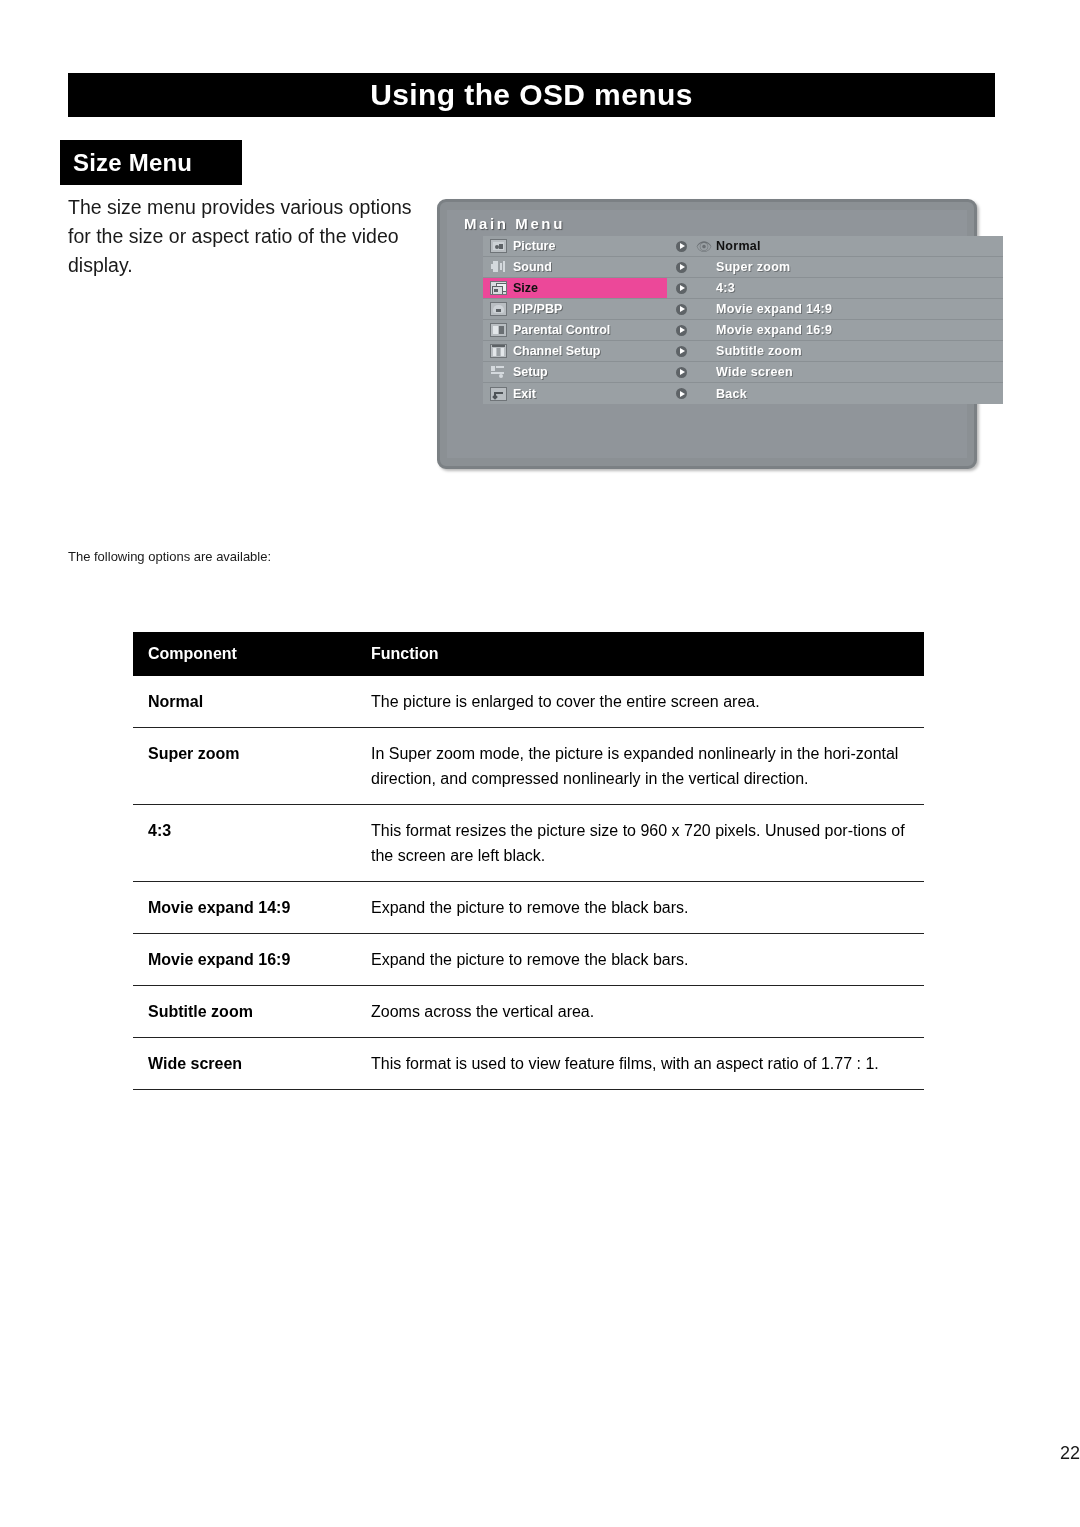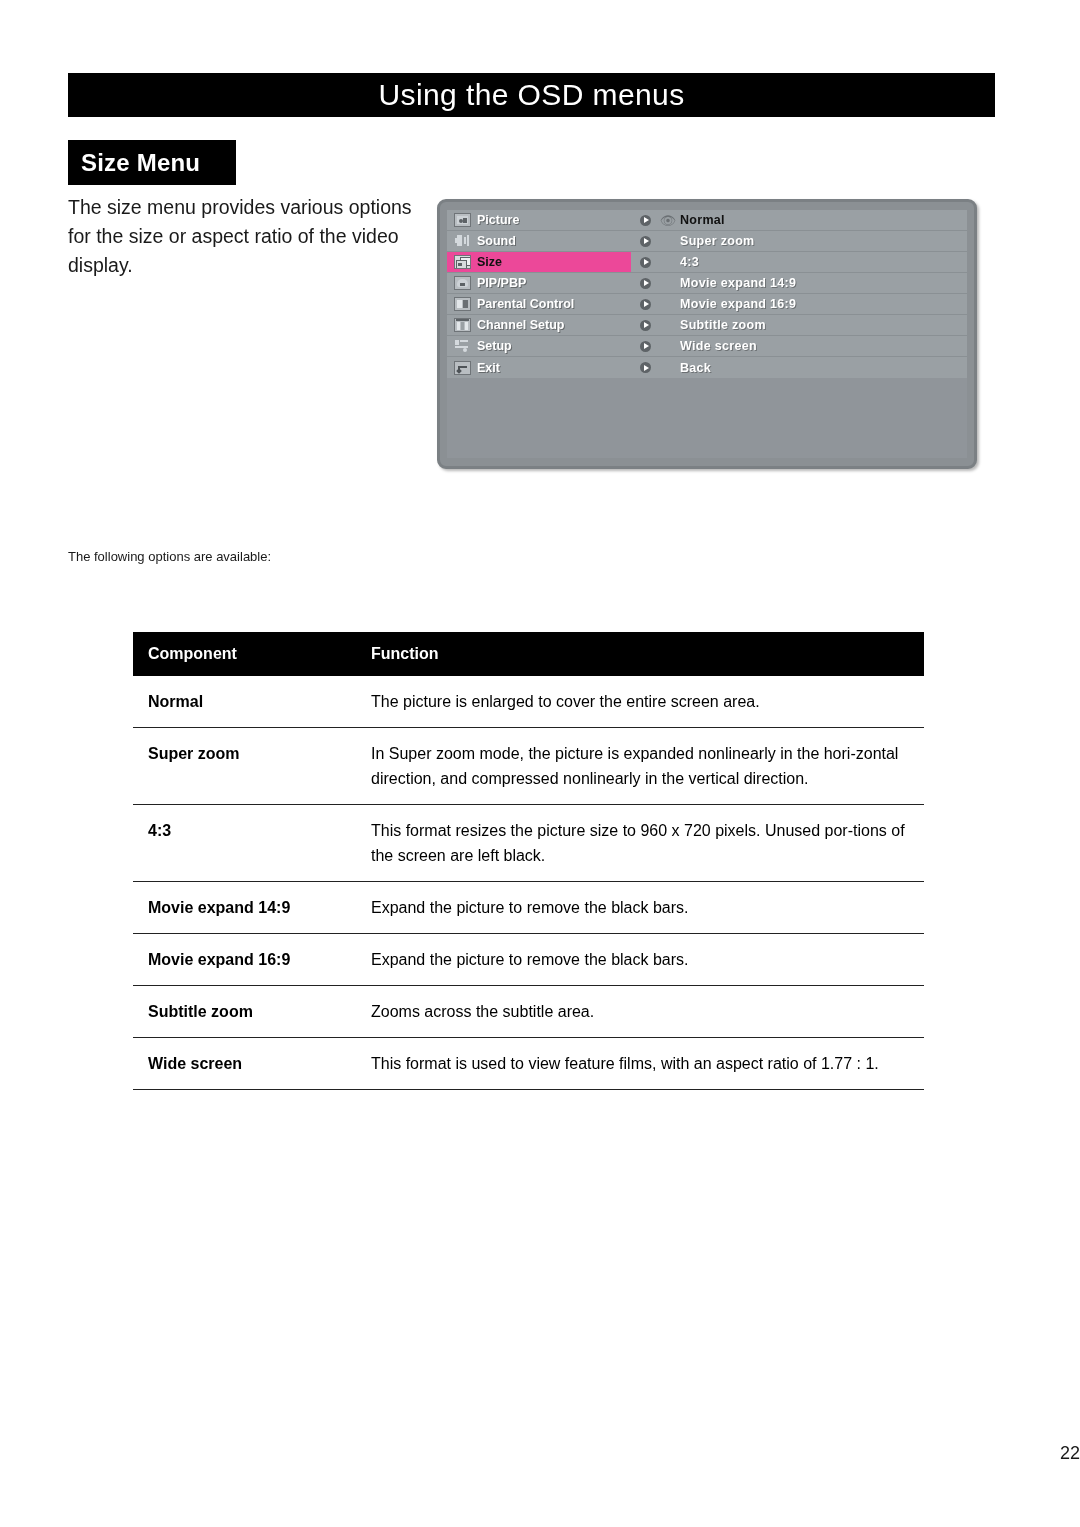--- a/index.html
+++ b/index.html
@@ -24,30 +24,30 @@
     width: 927px;
     height: 44px;
     background: #000000;
     display: flex;
     align-items: center;
     justify-content: center;
   }
   .page-banner-title {
     color: #ffffff;
     font-size: 30px;
-    font-weight: normal;
+    font-weight: bold;
     letter-spacing: 0.4px;
   }
 
   
   .section-label {
     position: absolute;
-    left: 68px;
+    left: 60px;
     top: 140px;
-    width: 168px;
+    width: 182px;
     height: 45px;
     background: #000000;
     display: flex;
     align-items: center;
   }
   .section-label-text {
     color: #ffffff;
     font-size: 24px;
     font-weight: bold;
     padding-left: 13px;
@@ -98,20 +98,21 @@
     color: #ffffff;
     font-size: 15px;
     font-weight: bold;
     letter-spacing: 2.6px;
     padding: 5px 0 4px 17px;
     text-shadow: 1px 1px 1px rgba(0,0,0,0.45);
   }
   .osd-columns {
     display: flex;
     width: 100%;
+    margin-left: 36px;
   }
   .osd-left {
     width: 184px;
     flex: 0 0 184px;
   }
   .osd-right {
     flex: 1 1 auto;
   }
   .osd-row {
     height: 21px;
@@ -255,20 +256,21 @@
 </div>
 
 <div class="section-label">
   <div class="section-label-text">Size Menu</div>
 </div>
 
 <div class="intro">The size menu provides various options for the size or aspect ratio of the video display.</div>
 
 <div class="osd-shot">
   <div class="osd-inner">
+    <div class="osd-title">Main Menu</div>
     <div class="osd-columns">
 
       <div class="osd-left">
         <div class="osd-row">
           <span class="osd-icon">
             <i style="left:2px;top:2px;width:11px;height:8px;background:#cdd2d6;"></i>
             <i style="left:4px;top:5px;width:4px;height:4px;border-radius:50%;"></i>
             <i style="left:8px;top:4px;width:4px;height:5px;"></i>
           </span>
           <span class="osd-row-label">Picture</span>
@@ -404,21 +406,21 @@
     <tr>
       <td class="cell-component">Movie expand 14:9</td>
       <td class="cell-function">Expand the picture to remove the black bars.</td>
     </tr>
     <tr>
       <td class="cell-component">Movie expand 16:9</td>
       <td class="cell-function">Expand the picture to remove the black bars.</td>
     </tr>
     <tr>
       <td class="cell-component">Subtitle zoom</td>
-      <td class="cell-function">Zooms across the subtitle area.</td>
+      <td class="cell-function">Zooms across the vertical area.</td>
     </tr>
     <tr>
       <td class="cell-component">Wide screen</td>
       <td class="cell-function">This format is used to view feature films, with an aspect ratio of 1.77 : 1.</td>
     </tr>
   </tbody>
 </table>
 
 <div class="page-number">22</div>
 

